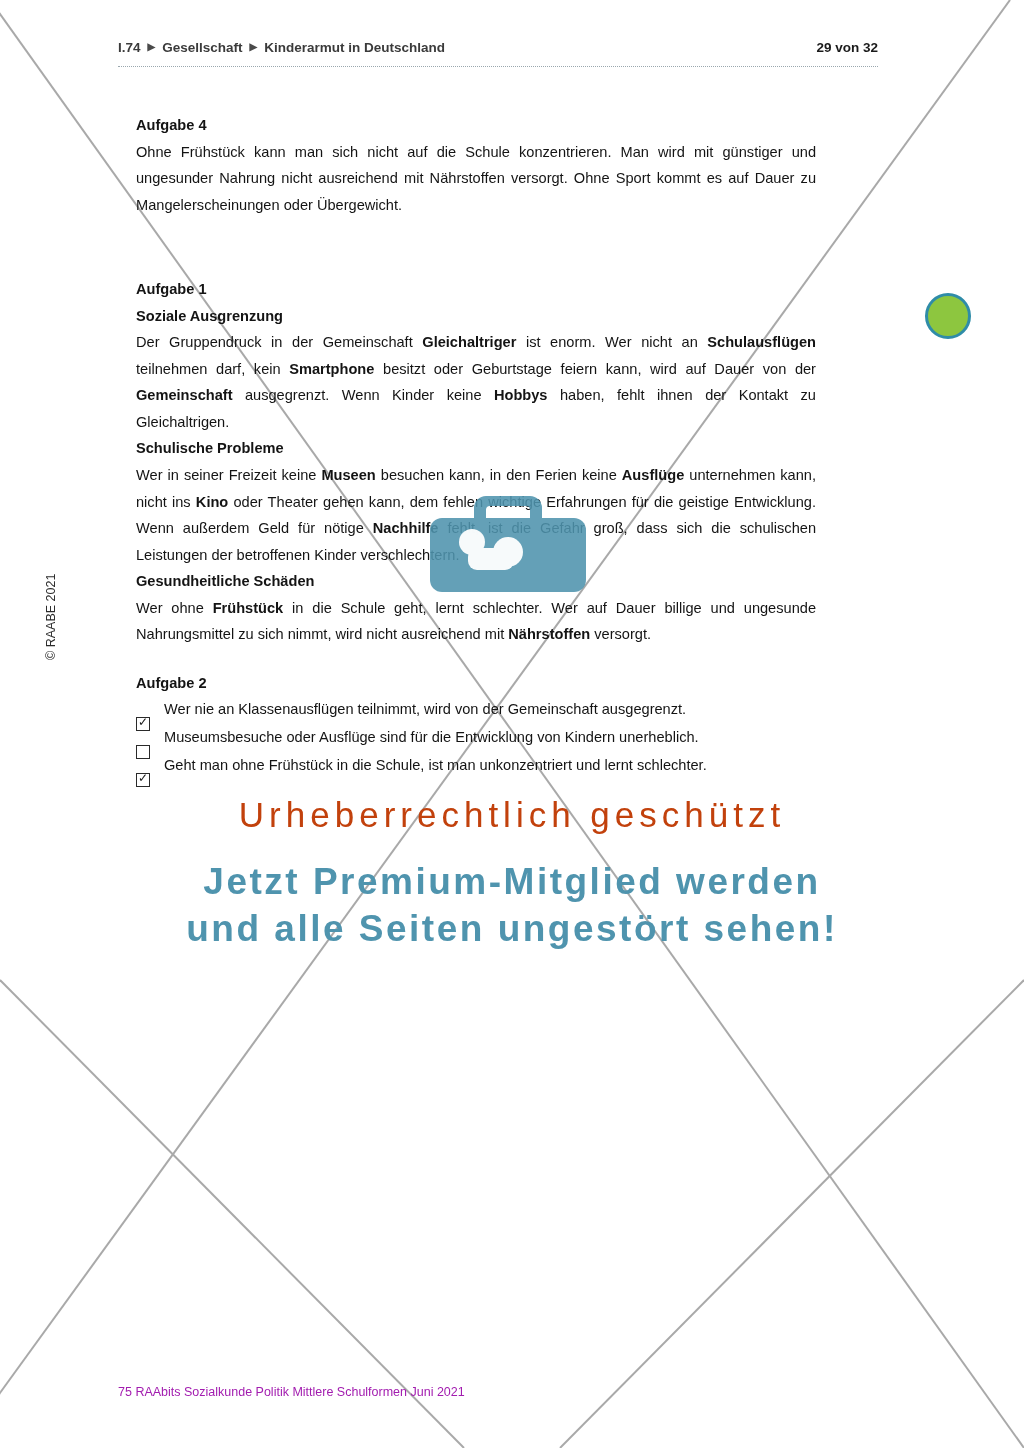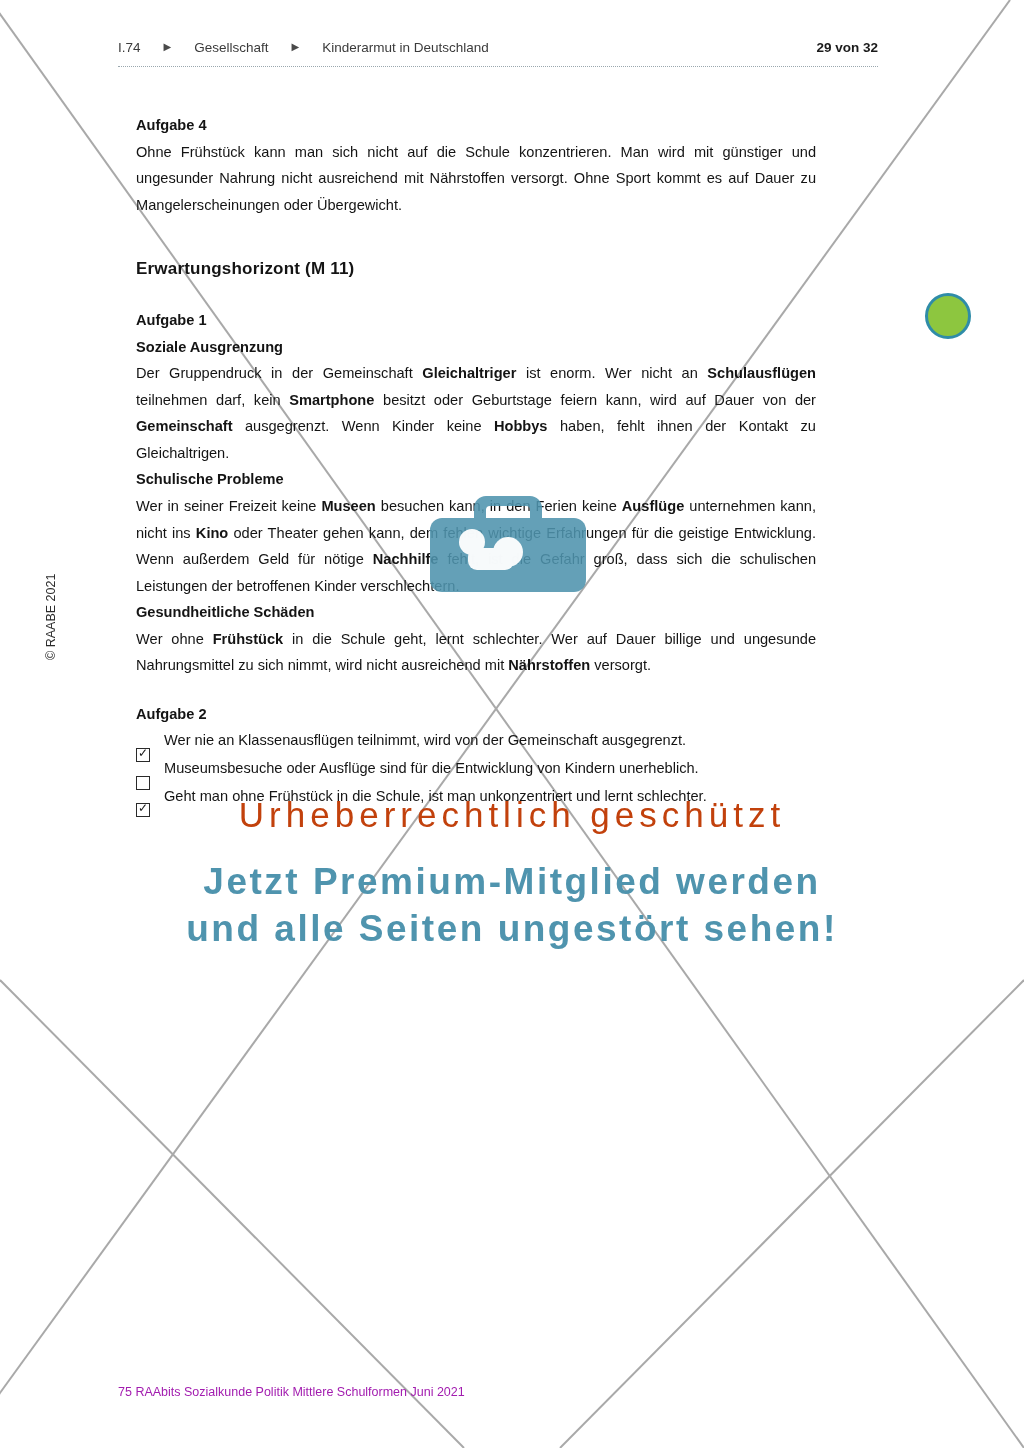--- a/index.html
+++ b/index.html
@@ -41,22 +41,23 @@
     top: 40px;
     width: 760px;
     display: flex;
     align-items: baseline;
     font-size: 13.5px;
     color: #3b3b3b;
   }
   .header-left {
     display: flex;
     align-items: center;
-    gap: 23px;
+    gap: 7px;
     white-space: nowrap;
+    font-weight: bold;
   }
   .header .sep {
     color: #4a4a4a;
     font-size: 10px;
     position: relative;
     top: -1px;
   }
   .header-right {
     margin-left: auto;
     font-weight: bold;
@@ -252,21 +253,20 @@
 
   <div class="copyright">© RAABE 2021</div>
 
   <div class="content">
 
     <p class="label-bold">Aufgabe 4</p>
     <p>Ohne Frühstück kann man sich nicht auf die Schule konzentrieren. Man wird mit günstiger und ungesunder Nahrung nicht ausreichend mit Nährstoffen versorgt. Ohne Sport kommt es auf Dauer zu Mangelerscheinungen oder Übergewicht.</p>
 
     <div class="gap-lg"></div>
 
-    <p class="section-title">Erwartungshorizont (M 11)</p>
 
     <div class="gap-md"></div>
 
     <p class="label-bold">Aufgabe 1</p>
     <p class="label-bold">Soziale Ausgrenzung</p>
     <p><span>Der Gruppendruck in der Gemeinschaft </span><span class="bold">Gleichaltriger</span><span> ist enorm. Wer nicht an </span><span class="bold">Schulausflügen</span><span> teilnehmen darf, kein </span><span class="bold">Smartphone</span><span> besitzt oder Geburtstage feiern kann, wird auf Dauer von der </span><span class="bold">Gemeinschaft</span><span> ausgegrenzt. Wenn Kinder keine </span><span class="bold">Hobbys</span><span> haben, fehlt ihnen der Kontakt zu Gleichaltrigen.</span></p>
 
     <p class="label-bold">Schulische Probleme</p>
     <p><span>Wer in seiner Freizeit keine </span><span class="bold">Museen</span><span> besuchen kann, in den Ferien keine </span><span class="bold">Ausflüge</span><span> unternehmen kann, nicht ins </span><span class="bold">Kino</span><span> oder Theater gehen kann, dem fehlen wichtige Erfahrungen für die geistige Entwicklung. Wenn außerdem Geld für nötige </span><span class="bold">Nachhilfe</span><span> fehlt, ist die Gefahr groß, dass sich die schulischen Leistungen der betroffenen Kinder verschlechtern.</span></p>
 

